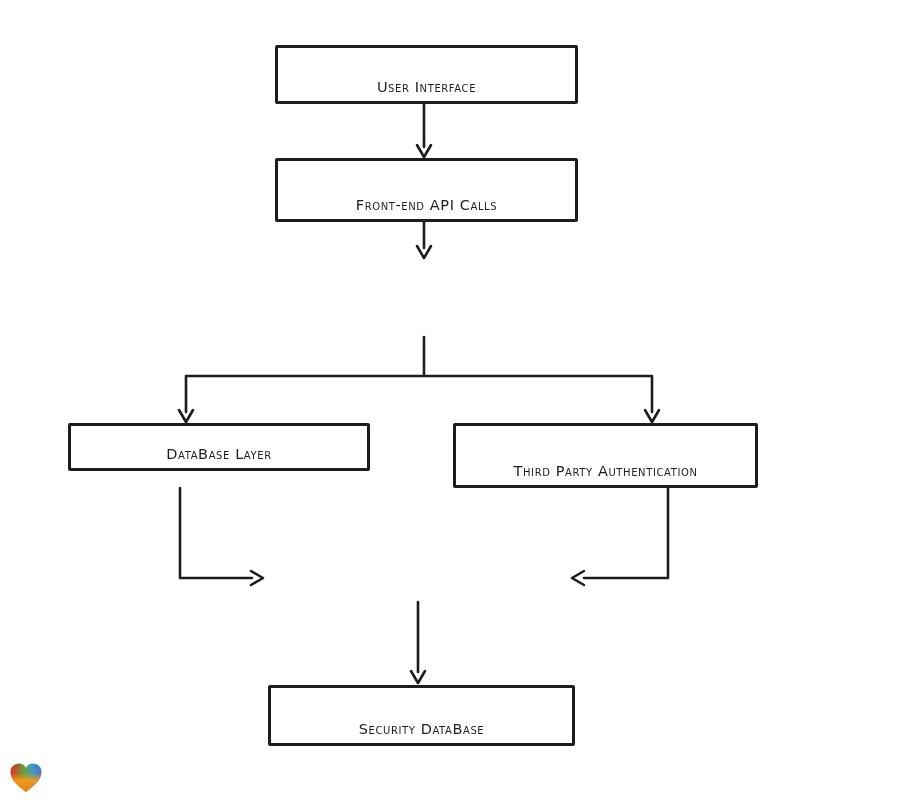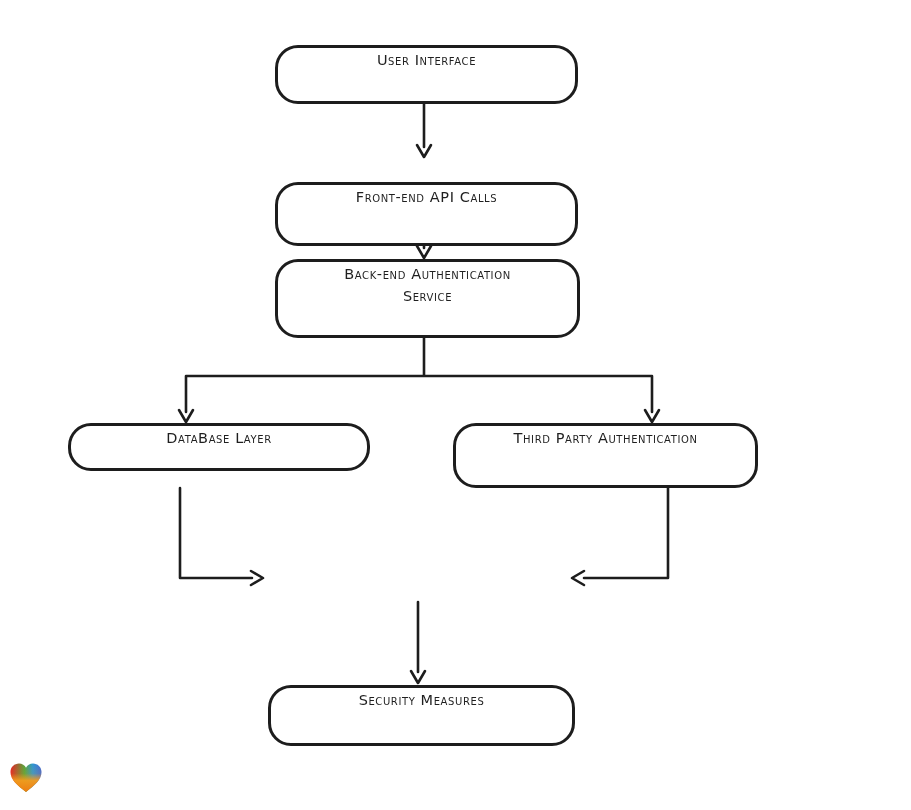--- a/index.html
+++ b/index.html
@@ -20,37 +20,37 @@
     left: 0; top: 0;
     width: 911px; height: 810px;
     color: var(--ink, #1d1d1d);
     pointer-events: none;
   }
   .node {
     position: absolute;
     box-sizing: border-box;
     background: var(--node-fill, #ffffff);
     border: 3px solid var(--ink, #1d1d1d);
-    border-radius: 23px;
+    border-radius: 2px;
     display: flex;
-    align-items: flex-start;
+    align-items: flex-end;
     justify-content: center;
     text-align: center;
     color: #1f1f1f;
   }
   .node .label {
     font-variant: small-caps;
     font-size: 14.5px;
     letter-spacing: 0.6px;
     line-height: 1.5;
     white-space: pre-line;
     padding: 2px 10px;
   }
   .n1 { left: 275px; top: 45px;  width: 303px; height: 59px; }
-  .n2 { left: 275px; top: 158px; width: 303px; height: 64px; margin-top: 24px; }
+  .n2 { left: 275px; top: 158px; width: 303px; height: 64px; }
   .n3 { left: 275px; top: 259px; width: 305px; height: 79px; }
   .n4 { left: 68px;  top: 423px; width: 302px; height: 48px; }
   .n5 { left: 453px; top: 423px; width: 305px; height: 65px; }
   .n6 { left: 267px; top: 542px; width: 303px; height: 61px; }
   .n7 { left: 268px; top: 685px; width: 307px; height: 61px; }
   .watermark {
     position: absolute;
     left: 9px; top: 762px;
     width: 34px; height: 32px;
     display: block;
@@ -86,36 +86,32 @@
   </svg>
 
   <div class="node n1">
     <span class="label">User Interface</span>
   </div>
 
   <div class="node n2">
     <span class="label">Front-end API Calls</span>
   </div>
 
-  <div class="node n3">
-    <span class="label">Back-end Authentication
-Service</span>
-  </div>
 
   <div class="node n4">
     <span class="label">DataBase Layer</span>
   </div>
 
   <div class="node n5">
     <span class="label">Third Party Authentication</span>
   </div>
 
 
   <div class="node n7">
-    <span class="label">Security Measures</span>
+    <span class="label">Security DataBase</span>
   </div>
 
   <a class="watermark">
     <svg viewBox="0 0 34 32">
       <defs>
         <linearGradient id="hg1" x1="0" y1="0" x2="1" y2="0">
           <stop offset="0" stop-color="#e41e26"></stop>
           <stop offset="0.45" stop-color="#55a63c"></stop>
           <stop offset="0.72" stop-color="#2e97d4"></stop>
           <stop offset="1" stop-color="#4169d6"></stop>

